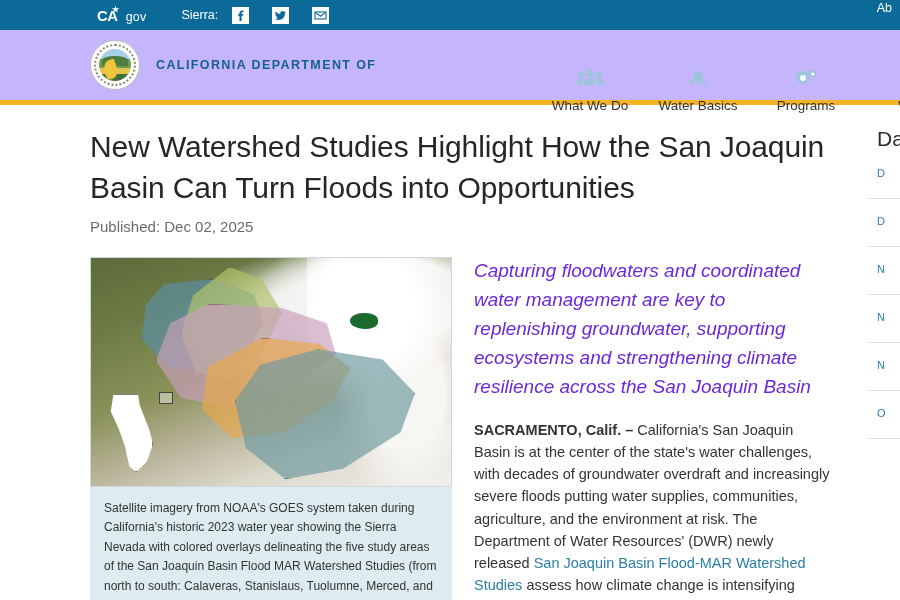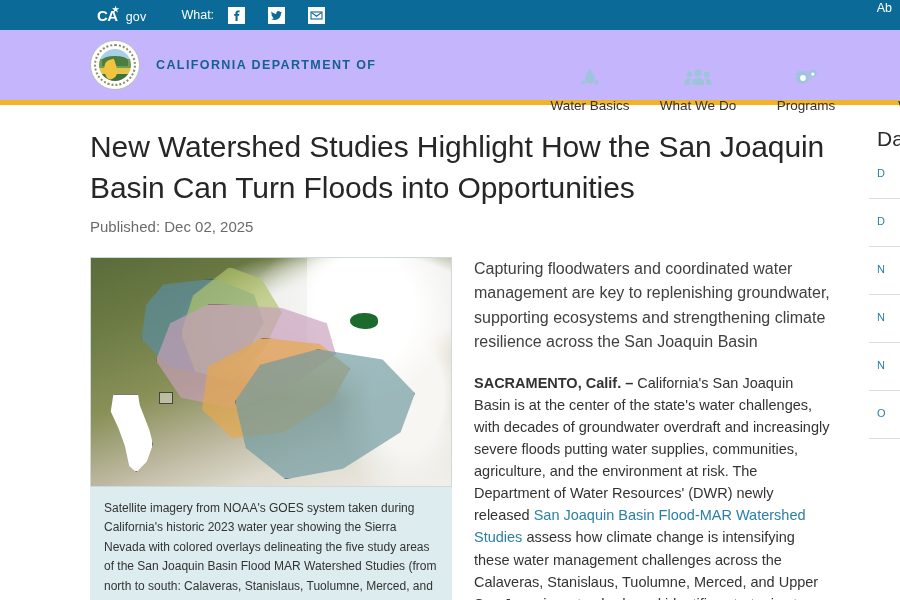--- a/index.html
+++ b/index.html
@@ -306,23 +306,24 @@
     color: #333333;
   }
 
   
   .textcol {
     flex: 1 1 auto;
     padding-right: 16px;
     max-width: 372px;
   }
   .lede {
-    font-size: 16px;
+    font-style: italic;
+    font-size: 19px;
     line-height: 1.52;
-    color: #404040;
+    color: #6d28d9;
   }
   .para {
     margin-top: 18px;
     font-size: 14.5px;
     line-height: 1.52;
     color: #333333;
   }
   .para b { font-weight: bold; }
   .para a { color: #2b7fa6; text-decoration: none; cursor: pointer; }
 
@@ -363,21 +364,21 @@
 <div class="ca-bar">
 
   <div class="ca-logo">
     <span class="ca-mark">
       <span>CA</span><span class="ca-star">★</span>
     </span>
     <span class="gov">gov</span>
   </div>
 
   <div class="share-wrap">
-    <span class="share-label">What:</span>
+    <span class="share-label">Sierra:</span>
 
     <span class="social-btn">
       <svg width="17" height="17" viewBox="0 0 17 17" aria-hidden="true">
         <rect width="17" height="17" fill="#ffffff"></rect>
         <path d="M10.4 5.3h1.2V3.4h-1.7c-1.5 0-2.4.9-2.4 2.4v1.1H6.1v1.9h1.4v5.1h2.1V8.8h1.5l.2-1.9H9.6V6.1c0-.5.2-.8.8-.8z" fill="#0b6a98"></path>
       </svg>
     </span>
 
     <span class="social-btn">
       <svg width="17" height="17" viewBox="0 0 17 17" aria-hidden="true">
@@ -406,44 +407,44 @@
     <span class="seal">
       <span class="seal-inner"></span>
       <span class="seal-ring"></span>
     </span>
     <span class="brand-text">
       <div class="brand-line1">CALIFORNIA DEPARTMENT OF</div>
     </span>
   </div>
 
   <nav class="main-nav">
-
-    <div class="nav-item">
-      <div class="nav-icon">
-        <svg width="26" height="24" viewBox="0 0 26 24" aria-hidden="true">
-          <path d="M13 2c-3 4.2-5 7.1-5 9.6A5 5 0 0 0 18 11.6C18 9.1 16 6.2 13 2z" fill="#9dc5da"></path>
-          <circle cx="6.5" cy="15.5" r="2.1" fill="#9dc5da"></circle>
-          <circle cx="19.5" cy="15.5" r="2.1" fill="#9dc5da"></circle>
-        </svg>
-      </div>
-      <div class="nav-label">Water Basics</div>
-    </div>
 
     <div class="nav-item">
       <div class="nav-icon">
         <svg width="30" height="24" viewBox="0 0 30 24" aria-hidden="true">
           <circle cx="15" cy="6" r="3.6" fill="#9dc5da"></circle>
           <circle cx="6.5" cy="7.5" r="3" fill="#9dc5da"></circle>
           <circle cx="23.5" cy="7.5" r="3" fill="#9dc5da"></circle>
           <path d="M15 11c-3.6 0-6 1.9-6 4.3V18h12v-2.7c0-2.4-2.4-4.3-6-4.3z" fill="#9dc5da"></path>
           <path d="M6.5 11.6c-3 0-5 1.6-5 3.6V18h5.5v-2.7c0-1.4.5-2.6 1.4-3.4-.6-.2-1.2-.3-1.9-.3z" fill="#9dc5da"></path>
           <path d="M23.5 11.6c3 0 5 1.6 5 3.6V18H23v-2.7c0-1.4-.5-2.6-1.4-3.4.6-.2 1.2-.3 1.9-.3z" fill="#9dc5da"></path>
         </svg>
       </div>
       <div class="nav-label">What We Do</div>
+    </div>
+
+    <div class="nav-item">
+      <div class="nav-icon">
+        <svg width="26" height="24" viewBox="0 0 26 24" aria-hidden="true">
+          <path d="M13 2c-3 4.2-5 7.1-5 9.6A5 5 0 0 0 18 11.6C18 9.1 16 6.2 13 2z" fill="#9dc5da"></path>
+          <circle cx="6.5" cy="15.5" r="2.1" fill="#9dc5da"></circle>
+          <circle cx="19.5" cy="15.5" r="2.1" fill="#9dc5da"></circle>
+        </svg>
+      </div>
+      <div class="nav-label">Water Basics</div>
     </div>
 
     <div class="nav-item">
       <div class="nav-icon">
         <svg width="28" height="24" viewBox="0 0 28 24" aria-hidden="true">
           <path d="M11 4.3l1.4.5.9-1.1 1.6.9-.4 1.4 1.1.9 1.4-.3.6 1.7-1.2.8.1 1.4 1.3.6-.5 1.8-1.4-.1-.8 1.2.5 1.3-1.6 1-1-1-1.3.4-.4 1.4h-1.9l-.3-1.4-1.4-.5-1 1-1.4-1.2.6-1.3-.7-1.2-1.4.1-.4-1.8 1.3-.6v-1.4l-1.2-.8.7-1.7 1.4.3 1-.9-.3-1.4 1.7-.8.8 1.2z" fill="#9dc5da"></path>
           <circle cx="11" cy="11" r="2.9" fill="#ffffff"></circle>
           <path d="M21.3 3.2l.8.2.4-.7 1 .5-.2.8.6.5.8-.2.4 1-.7.5v.8l.8.4-.3 1-.8-.1-.5.7.3.8-1 .6-.6-.6-.8.2-.2.8h-1.1l-.2-.8-.8-.3-.6.6-.8-.7.3-.8-.4-.6-.8.1-.2-1 .7-.4v-.8l-.7-.4.4-1 .8.2.6-.5-.2-.8 1-.5.5.7z" fill="#9dc5da"></path>
           <circle cx="20.8" cy="7.1" r="1.7" fill="#ffffff"></circle>
         </svg>

